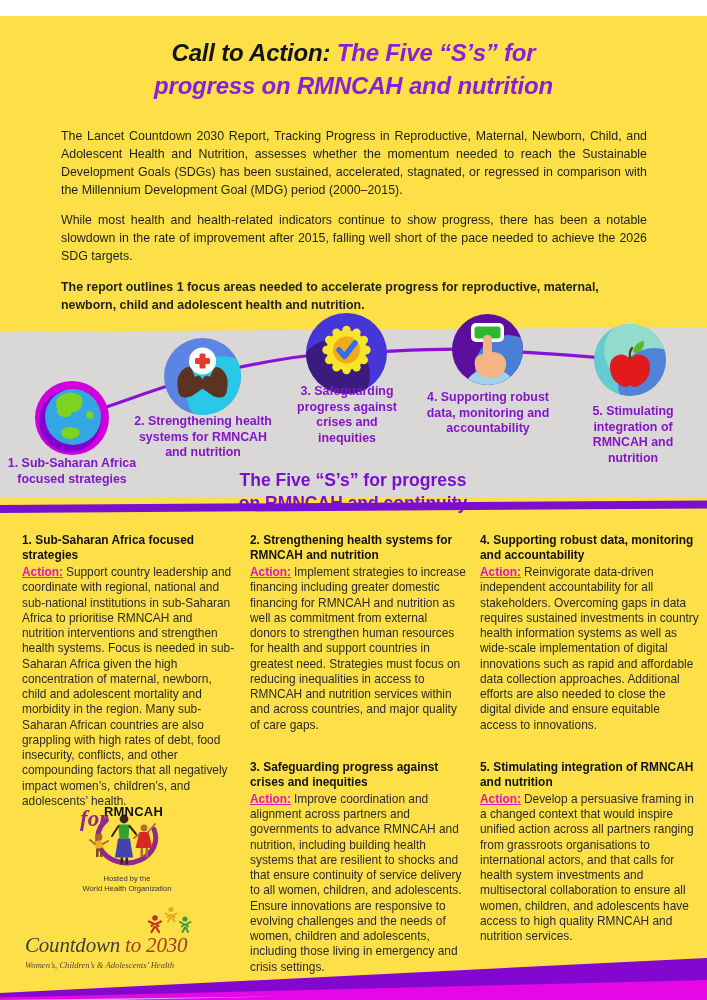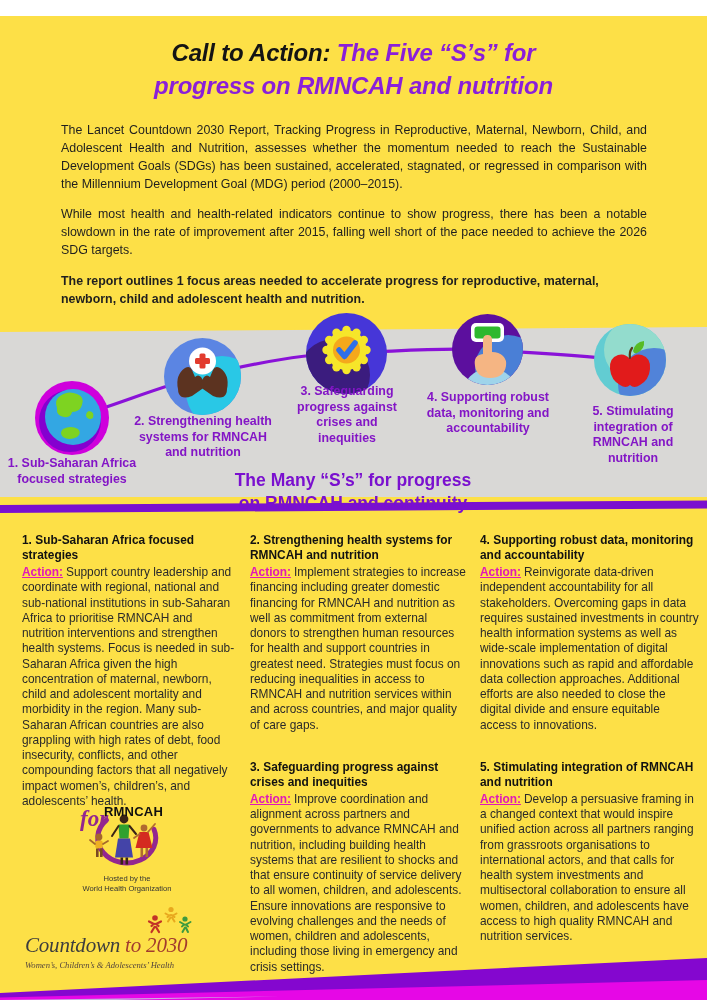--- a/index.html
+++ b/index.html
@@ -5,21 +5,21 @@
   html,body{margin:0;padding:0;background:#fff;}
   .page{position:relative;width:707px;height:1000px;background:#fde047;overflow:hidden;
         font-family:"Liberation Sans",sans-serif;margin:16px auto;}
 
   
   .main-title{position:absolute;top:20px;left:0;width:707px;text-align:center;
     font-weight:bold;font-style:italic;font-size:24px;line-height:1.38;color:#141414;letter-spacing:-0.2px;}
   .main-title .purple{color:#8a1fd9;}
 
   
-  .intro{position:absolute;top:106px;left:61px;width:586px;font-size:12.4px;line-height:1.44;color:#1f1f1f;}
+  .intro{position:absolute;top:112px;left:61px;width:586px;font-size:12.4px;line-height:1.44;color:#1f1f1f;}
   .intro p{margin:0 0 13px 0;text-align:justify;}
   .intro p.bold{font-weight:bold;text-align:left;}
 
   
   .graphic{position:absolute;top:290px;left:0;width:707px;height:215px;}
   .grayband{position:absolute;top:21px;left:0;width:707px;height:170px;background:#d9d8d6;
     clip-path:polygon(0 5px,100% 0,100% 100%,0 100%);}
   .overlay{position:absolute;top:0;left:0;}
   .circle{position:absolute;}
   .step-label{position:absolute;text-align:center;color:#8315c6;font-weight:bold;
@@ -174,21 +174,21 @@
       </svg>
     </div>
 
     <div class="step-label" style="left:2px;top:150px;width:140px;">1. Sub-Saharan Africa focused strategies</div>
     <div class="step-label" style="left:128px;top:108px;width:150px;">2. Strengthening health systems for RMNCAH and nutrition</div>
     <div class="step-label" style="left:287px;top:78px;width:120px;">3. Safeguarding progress against crises and inequities</div>
     <div class="step-label" style="left:413px;top:84px;width:150px;">4. Supporting robust data, monitoring and accountability</div>
     <div class="step-label" style="left:573px;top:98px;width:120px;">5. Stimulating integration of RMNCAH and nutrition</div>
 
     <div class="band-title">
-      <div>The Many “S’s” for progress</div>
+      <div>The Five “S’s” for progress</div>
       <div>on RMNCAH and continuity</div>
     </div>
   </div>
 
   <div class="col" id="col1">
     <div class="block">
       <h3>1. Sub-Saharan Africa focused strategies</h3>
       <p><span class="action">Action:</span><span>Support country leadership and coordinate with regional, national and sub-national institutions in sub-Saharan Africa to prioritise RMNCAH and nutrition interventions and strengthen health systems. Focus is needed in sub-Saharan Africa given the high concentration of maternal, newborn, child and adolescent mortality and morbidity in the region. Many sub-Saharan African countries are also grappling with high rates of debt, food insecurity, conflicts, and other compounding factors that all negatively impact women’s, children’s, and adolescents’ health.</span></p>
     </div>
   </div>

